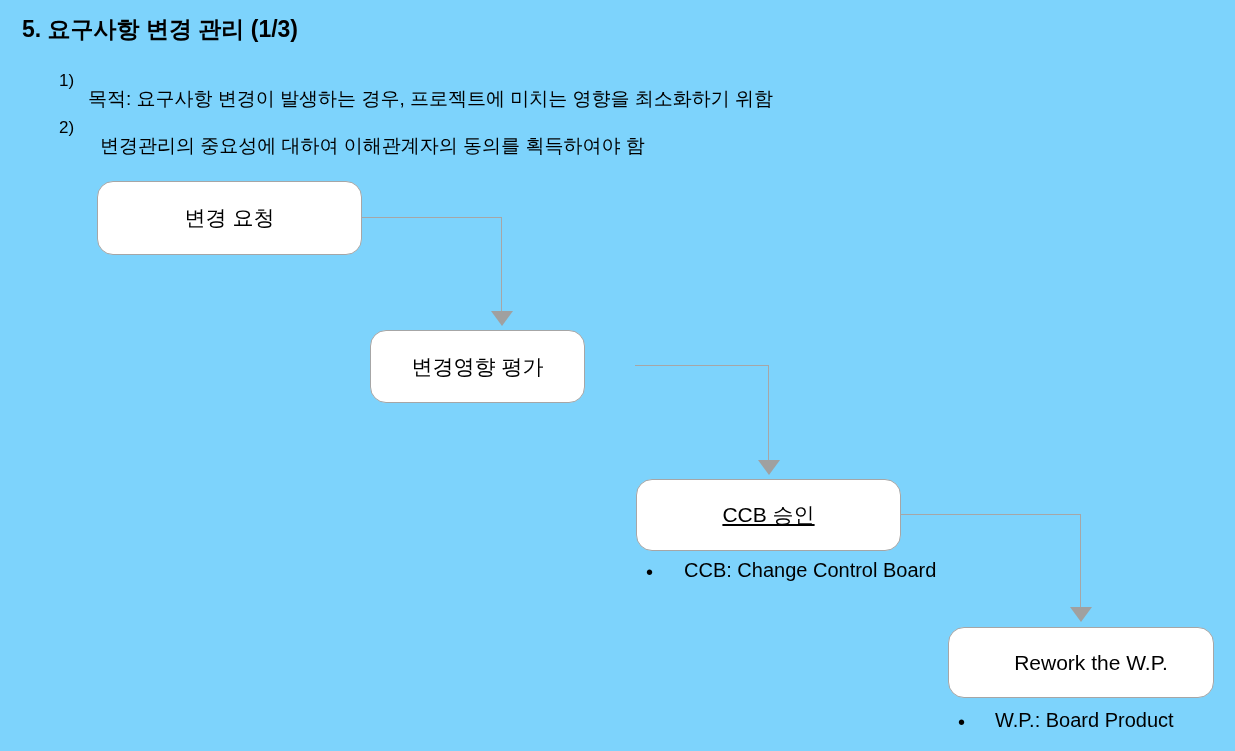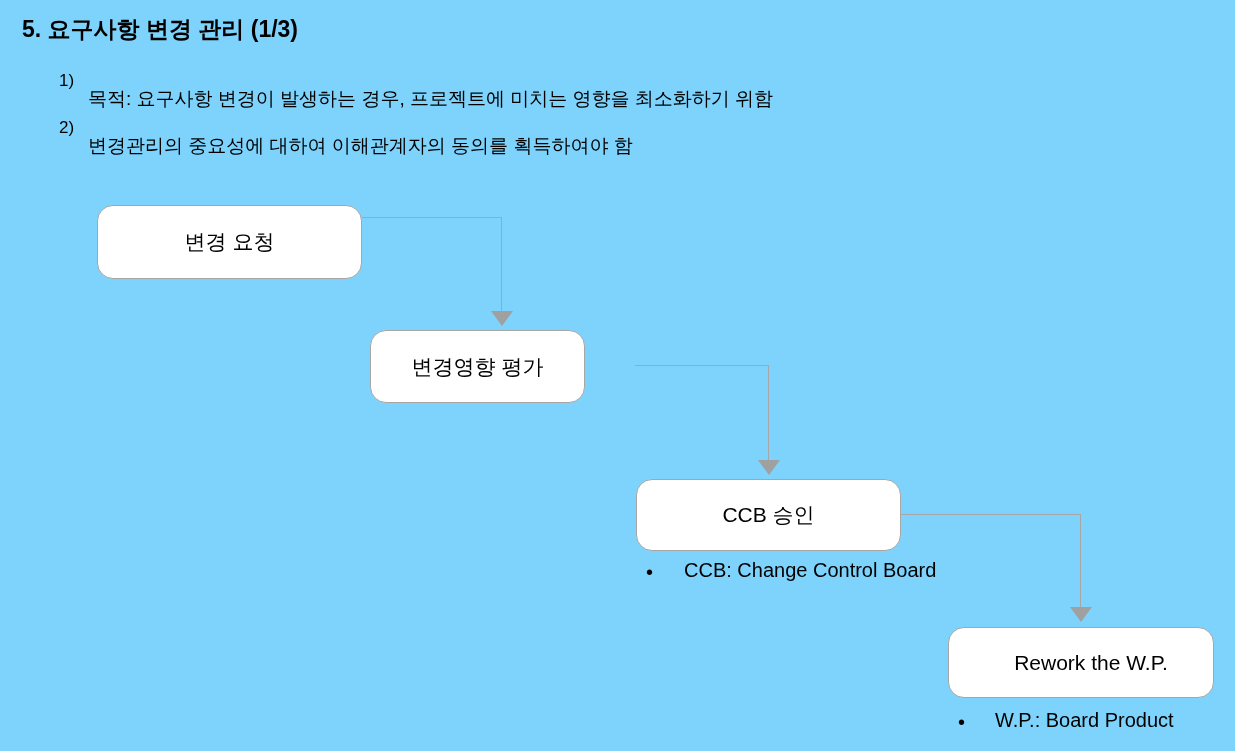--- a/index.html
+++ b/index.html
@@ -100,39 +100,39 @@
 <body>
 
 <div id="slide">
 
   <div class="slide-title">5. 요구사항 변경 관리 (1/3)</div>
 
   <div class="num-marker" style="left:59px; top:71px;">1)</div>
   <div class="num-item" style="left:88px; top:68px;">목적: 요구사항 변경이 발생하는 경우, 프로젝트에 미치는 영향을 최소화하기 위함</div>
 
   <div class="num-marker" style="left:59px; top:118px;">2)</div>
-  <div class="num-item" style="left:88px; top:115px;">변경관리의 중요성에 대하여 이해관계자의 동의를 획득하여야 함</div>
+  <div class="num-item" style="left:100px; top:115px;">변경관리의 중요성에 대하여 이해관계자의 동의를 획득하여야 함</div>
 
-  <div class="flow-box" style="left:97px; top:181px; width:265px; height:74px;margin-top:24px;">
+  <div class="flow-box" style="left:97px; top:181px; width:265px; height:74px;">
     <span>변경 요청</span>
   </div>
 
   <div class="conn-h" style="left:362px; top:217px; width:140px;"></div>
   <div class="conn-v" style="left:501px; top:217px; height:95px;"></div>
   <div class="arrow-head" style="left:491px; top:311px;"></div>
 
   <div class="flow-box" style="left:370px; top:330px; width:215px; height:73px;">
     <span>변경영향 평가</span>
   </div>
 
   <div class="conn-h" style="left:635px; top:365px; width:134px;"></div>
   <div class="conn-v" style="left:768px; top:365px; height:96px;"></div>
   <div class="arrow-head" style="left:758px; top:460px;"></div>
 
-  <div class="flow-box" style="left:636px; top:479px; width:265px; height:72px;">
+  <div class="flow-box" style="left:636px; top:479px; width:265px; height:72px;text-decoration:underline;">
     <span>CCB 승인</span>
   </div>
 
   <div class="caption-bullet" style="left:646px; top:562px;">•</div>
   <div class="caption" style="left:684px; top:559px;">CCB: Change Control Board</div>
 
   <div class="conn-h" style="left:901px; top:514px; width:180px;"></div>
   <div class="conn-v" style="left:1080px; top:514px; height:94px;"></div>
   <div class="arrow-head" style="left:1070px; top:607px;"></div>
 

